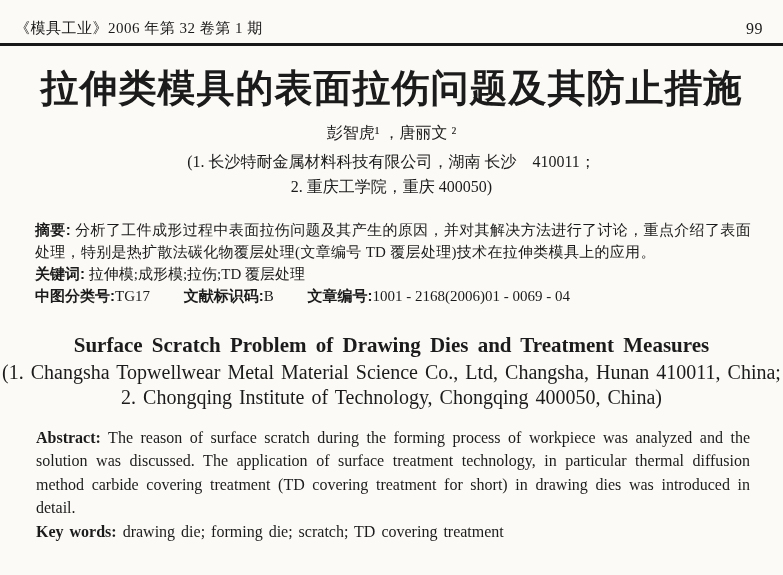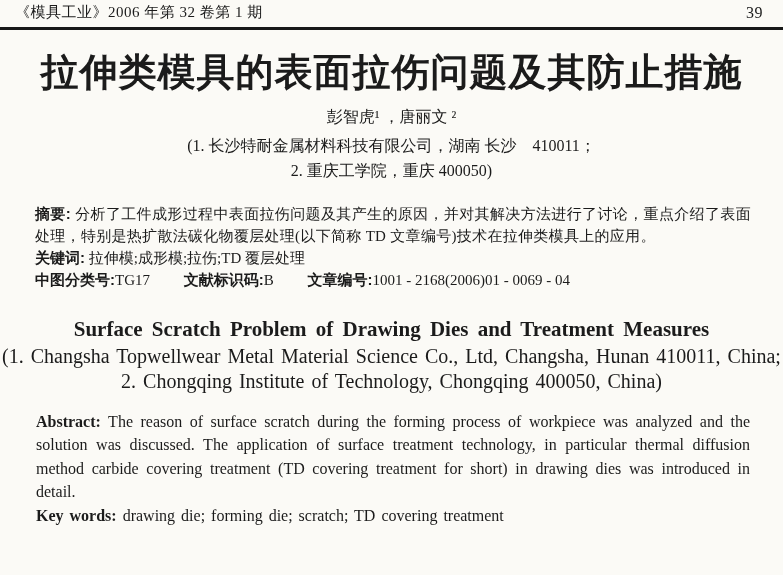--- a/index.html
+++ b/index.html
@@ -17,21 +17,21 @@
   }
   .page {
     width: 100%;
     height: 100%;
   }
   
   .running-header {
     display: flex;
     justify-content: space-between;
     align-items: flex-end;
-    padding: 3px 20px 0 15px;
+    padding: 19px 20px 0 15px;
     font-size: 15px;
     letter-spacing: 0.5px;
   }
   .journal-issue {
     font-family: "Liberation Serif", serif;
   }
   .page-number {
     font-size: 16px;
   }
   .header-rule {
@@ -122,37 +122,37 @@
     font-weight: bold;
   }
 </style>
 </head>
 <body>
 
 <div class="page">
 
   <div class="running-header">
     <span class="journal-issue">《模具工业》2006 年第 32 卷第 1 期</span>
-    <span class="page-number">39</span>
+    <span class="page-number">99</span>
   </div>
 
   <hr class="header-rule">
 
   <div class="title-zh">拉伸类模具的表面拉伤问题及其防止措施</div>
 
   <div class="authors-zh">彭智虎¹ ，唐丽文 ²</div>
 
   <div class="affiliations-zh">
     <div>(1. 长沙特耐金属材料科技有限公司，湖南 长沙　410011；</div>
     <div>2. 重庆工学院，重庆 400050)</div>
   </div>
 
   <div class="zh-abstract">
     <span class="label-bold">摘要:</span>
-    <span>分析了工件成形过程中表面拉伤问题及其产生的原因，并对其解决方法进行了讨论，重点介绍了表面处理，特别是热扩散法碳化物覆层处理(以下简称 TD 文章编号)技术在拉伸类模具上的应用。</span>
+    <span>分析了工件成形过程中表面拉伤问题及其产生的原因，并对其解决方法进行了讨论，重点介绍了表面处理，特别是热扩散法碳化物覆层处理(文章编号 TD 覆层处理)技术在拉伸类模具上的应用。</span>
   </div>
 
   <div class="zh-keywords">
     <span class="label-bold">关键词:</span>
     <span>拉伸模;成形模;拉伤;TD 覆层处理</span>
   </div>
 
   <div class="meta-line">
     <span class="meta-seg"><span class="label-bold">中图分类号:</span><span>TG17</span></span>
     <span class="meta-seg"><span class="label-bold">文献标识码:</span><span>B</span></span>

